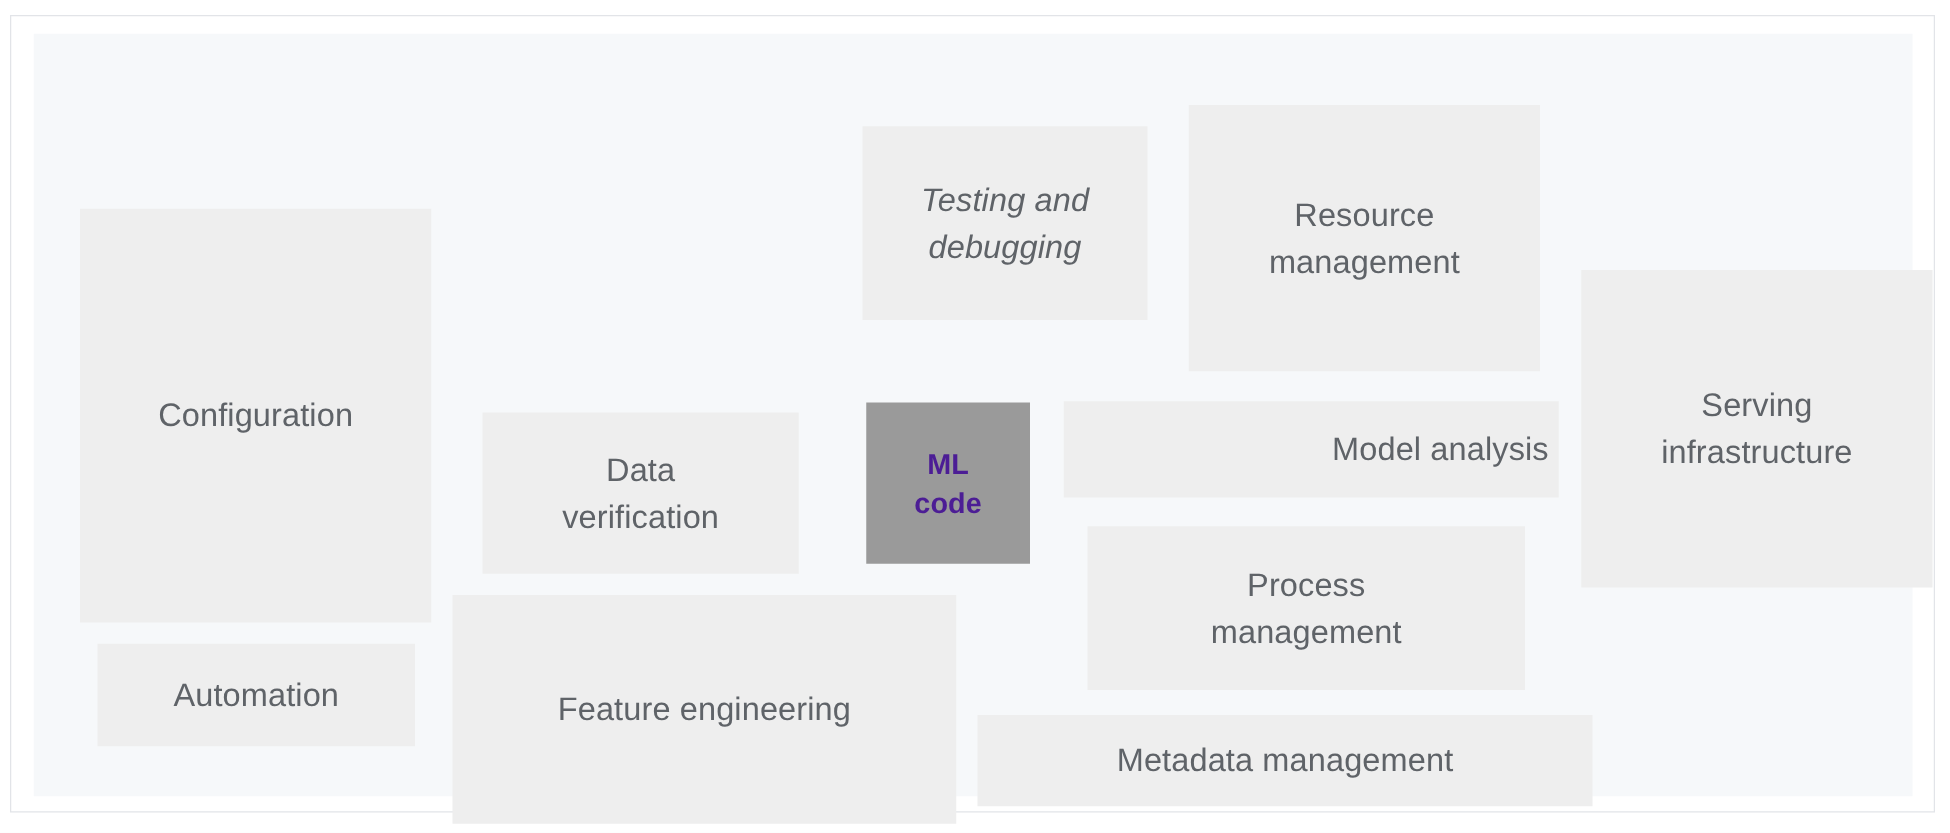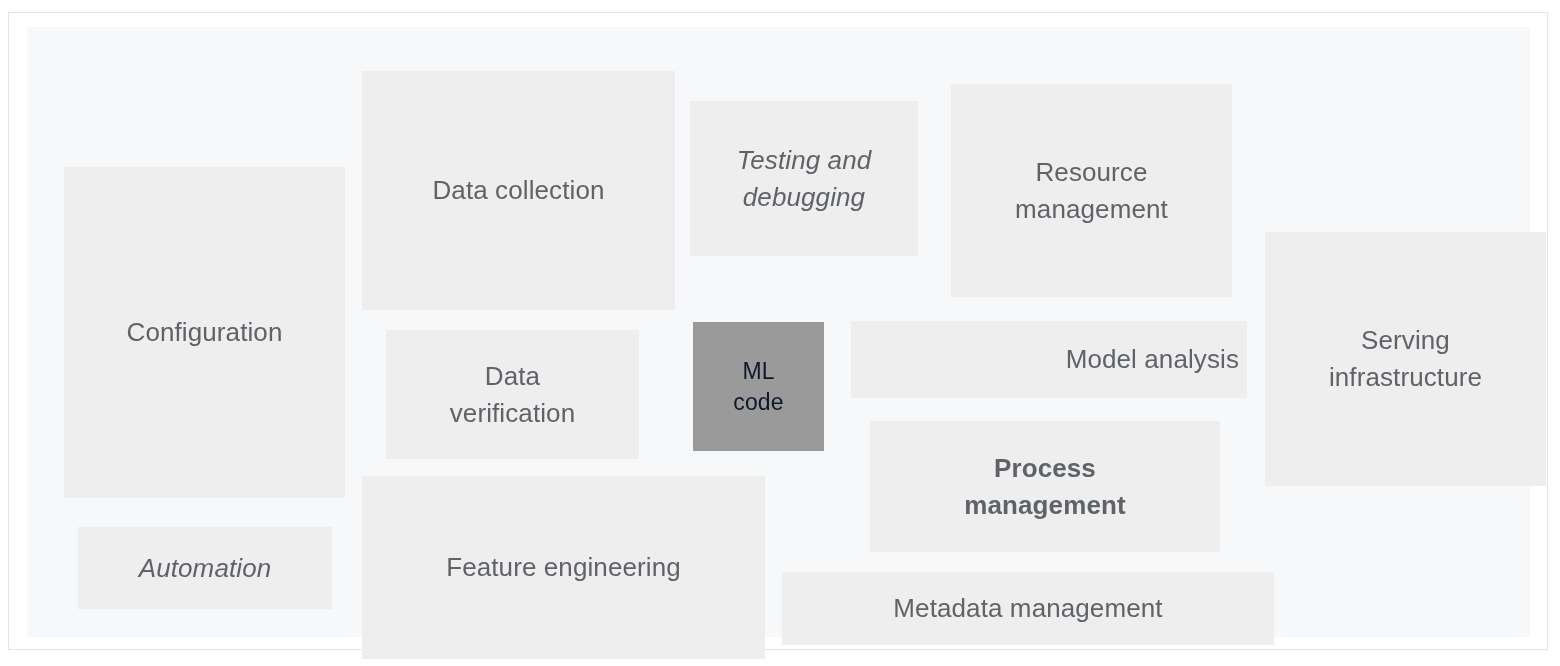--- a/index.html
+++ b/index.html
@@ -61,66 +61,64 @@
   }
 
   .box .label {
     display: block;
     white-space: pre-line;
   }
 
   
   .box.accent {
     background: #9a9a9a;
-    color: #0f172a;
+    color: #4c1d95;
     font-size: 23px;
     line-height: 1.33;
+    font-weight: bold;
   }
 </style>
 </head>
 <body>
 
 <div id="stage">
   <div id="diagram-frame">
     <div id="diagram-canvas">
 
     <div class="box" style="left: 37px; top: 140px; width: 281px; height: 331px;">
           <span class="label">Configuration</span>
         </div>
-        <div class="box" style="left: 335px; top: 44px; width: 313px; height: 239px;">
-          <span class="label">Data collection</span>
-        </div>
         <div class="box" style="left: 663px; top: 74px; width: 228px; height: 155px; font-style: italic;">
           <span class="label">Testing and
 debugging</span>
         </div>
         <div class="box" style="left: 924px; top: 57px; width: 281px; height: 213px;">
           <span class="label">Resource
 management</span>
         </div>
-        <div class="box" style="left: 1238px; top: 205px; width: 281px; height: 254px;">
+        <div class="box" style="left: 1238px; top: 189px; width: 281px; height: 254px;">
           <span class="label">Serving
 infrastructure</span>
         </div>
         <div class="box" style="left: 359px; top: 303px; width: 253px; height: 129px;">
           <span class="label">Data
 verification</span>
         </div>
         <div class="box accent" style="left: 666px; top: 295px; width: 131px; height: 129px;">
           <span class="label">ML
 code</span>
         </div>
         <div class="box" style="left: 824px; top: 294px; width: 396px; height: 77px; justify-content: flex-end;">
           <span class="label">Model analysis</span>
         </div>
-        <div class="box" style="left: 843px; top: 394px; width: 350px; height: 131px; font-weight: bold;">
+        <div class="box" style="left: 843px; top: 394px; width: 350px; height: 131px;">
           <span class="label">Process
 management</span>
         </div>
-        <div class="box" style="left: 51px; top: 500px; width: 254px; height: 82px; font-style: italic;">
+        <div class="box" style="left: 51px; top: 488px; width: 254px; height: 82px;">
           <span class="label">Automation</span>
         </div>
         <div class="box" style="left: 335px; top: 449px; width: 403px; height: 183px; align-items: center;">
           <span class="label">Feature engineering</span>
         </div>
         <div class="box" style="left: 755px; top: 545px; width: 492px; height: 73px;">
           <span class="label">Metadata management</span>
         </div>
       </div>
   </div>

